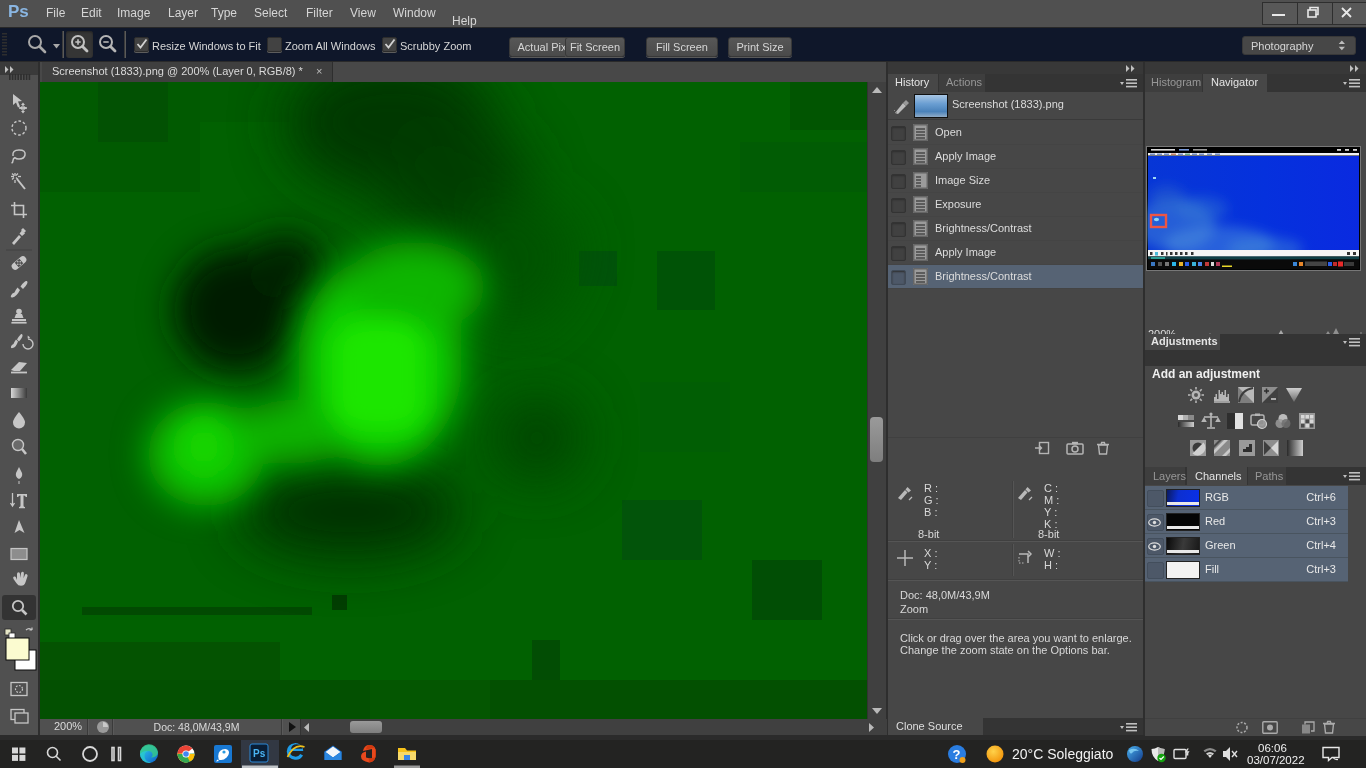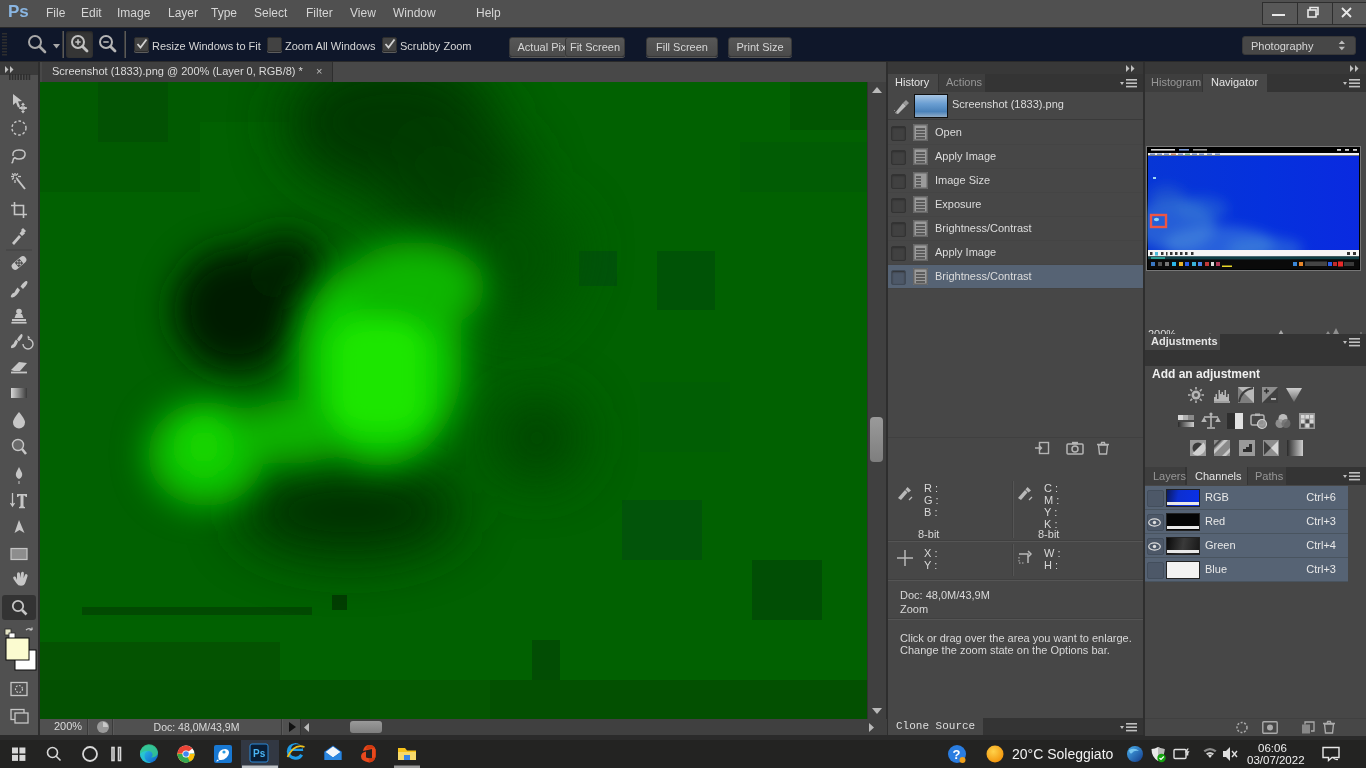--- a/index.html
+++ b/index.html
@@ -32,21 +32,21 @@
   <span class="abs" style="left:8px;top:2px;font-size:17px;font-weight:bold;color:#8ab6e2;">Ps</span>
   <span class="abs txt" style="left:46px;top:6px;">File</span>
   <span class="abs txt" style="left:81px;top:6px;">Edit</span>
   <span class="abs txt" style="left:117px;top:6px;">Image</span>
   <span class="abs txt" style="left:168px;top:6px;">Layer</span>
   <span class="abs txt" style="left:211px;top:6px;">Type</span>
   <span class="abs txt" style="left:254px;top:6px;">Select</span>
   <span class="abs txt" style="left:306px;top:6px;">Filter</span>
   <span class="abs txt" style="left:350px;top:6px;">View</span>
   <span class="abs txt" style="left:393px;top:6px;">Window</span>
-  <span class="abs txt" style="left:452px;top:6px;margin-left:24px;">Help</span>
+  <span class="abs txt" style="left:452px;top:14px;">Help</span>
 
   <div class="abs" style="left:1262px;top:2px;width:34px;height:21px;background:#585858;border:1px solid #2e2e2e;"></div>
   <div class="abs" style="left:1297px;top:2px;width:34px;height:21px;background:#585858;border:1px solid #2e2e2e;"></div>
   <div class="abs" style="left:1332px;top:2px;width:33px;height:21px;background:#585858;border:1px solid #2e2e2e;"></div>
   <svg class="abs" style="left:1262px;top:2px;" width="103" height="21" viewBox="0 0 103 21">
     <rect x="10" y="12" width="13" height="2" fill="#e8e8e8"></rect>
     <rect x="46" y="8" width="8" height="7" fill="none" stroke="#e8e8e8" stroke-width="1.6"></rect>
     <path d="M48 8 v-2.5 h8 v7 h-2.5" fill="none" stroke="#e8e8e8" stroke-width="1.6"></path>
     <path d="M80 6 l9 9 M89 6 l-9 9" stroke="#e8e8e8" stroke-width="1.8"></path>
   </svg>
@@ -510,21 +510,21 @@
     <div class="abs" style="left:0;top:103px;width:255px;height:1px;background:#404040;box-shadow:0 1px 0 #555;"></div>
     <span class="abs small" style="left:12px;top:113px;">Doc: 48,0M/43,9M</span>
     <span class="abs small" style="left:12px;top:127px;">Zoom</span>
     <div class="abs" style="left:0;top:142px;width:255px;height:1px;background:#404040;box-shadow:0 1px 0 #555;"></div>
     <span class="abs small" style="left:12px;top:156px;">Click or drag over the area you want to enlarge.</span>
     <span class="abs small" style="left:12px;top:168px;">Change the zoom state on the Options bar.</span>
   </div>
 
   <div class="abs" style="left:0;top:656px;width:255px;height:17px;background:#343434;">
     <div class="abs" style="left:0;top:0;width:95px;height:17px;background:#474747;"></div>
-    <span class="abs small" style="left:8px;top:2px;color:#dedede;font-family:Liberation Mono, monospace;">Clone Source</span>
+    <span class="abs small" style="left:8px;top:2px;color:#dedede;">Clone Source</span>
     <svg class="abs" style="left:232px;top:5px;" width="18" height="10" viewBox="0 0 18 10">
       <path d="M0 3 l4 0 l-2 3 z" fill="#c0c0c0"></path>
           <rect x="6" y="0" width="11" height="1.6" fill="#c0c0c0"></rect>
           <rect x="6" y="3.4" width="11" height="1.6" fill="#c0c0c0"></rect>
           <rect x="6" y="6.8" width="11" height="1.6" fill="#c0c0c0"></rect>
     </svg>
   </div>
 </div>
 
 <div class="abs" style="left:1143px;top:62px;width:2px;height:673px;background:#2e2e2e;"></div>
@@ -823,21 +823,21 @@
               <circle cx="6.5" cy="6.5" r="1.7" fill="#ddd"></circle>
             </svg></div>
       <div class="cthumb" style="background:linear-gradient(100deg,#0a0a0a,#3a3a3a 50%,#181818);"></div>
       <div class="cthumb2"></div>
       <span class="clb">Green</span>
           <span class="ckey">Ctrl+4</span>
     </div>
     <div class="crow" style="top:73px;">
       <div class="cwell"></div>
       <div class="cthumb" style="background:#f2f2f2;"></div>
-      <span class="clb">Blue</span>
+      <span class="clb">Fill</span>
           <span class="ckey">Ctrl+3</span>
     </div>
   </div>
 
   <div class="abs" style="left:0;top:656px;width:221px;height:17px;background:#474747;border-top:1px solid #404040;">
     <svg class="abs" style="left:90px;top:2px;" width="14" height="13" viewBox="0 0 14 13">
           <circle cx="7" cy="6.5" r="5" fill="none" stroke="#aaa" stroke-width="1.5" stroke-dasharray="2 1.6"></circle>
         </svg>
     <svg class="abs" style="left:117px;top:2px;" width="16" height="13" viewBox="0 0 16 13">
           <rect x="0.8" y="0.8" width="14.4" height="11.4" rx="1" fill="none" stroke="#aaa" stroke-width="1.4"></rect>

